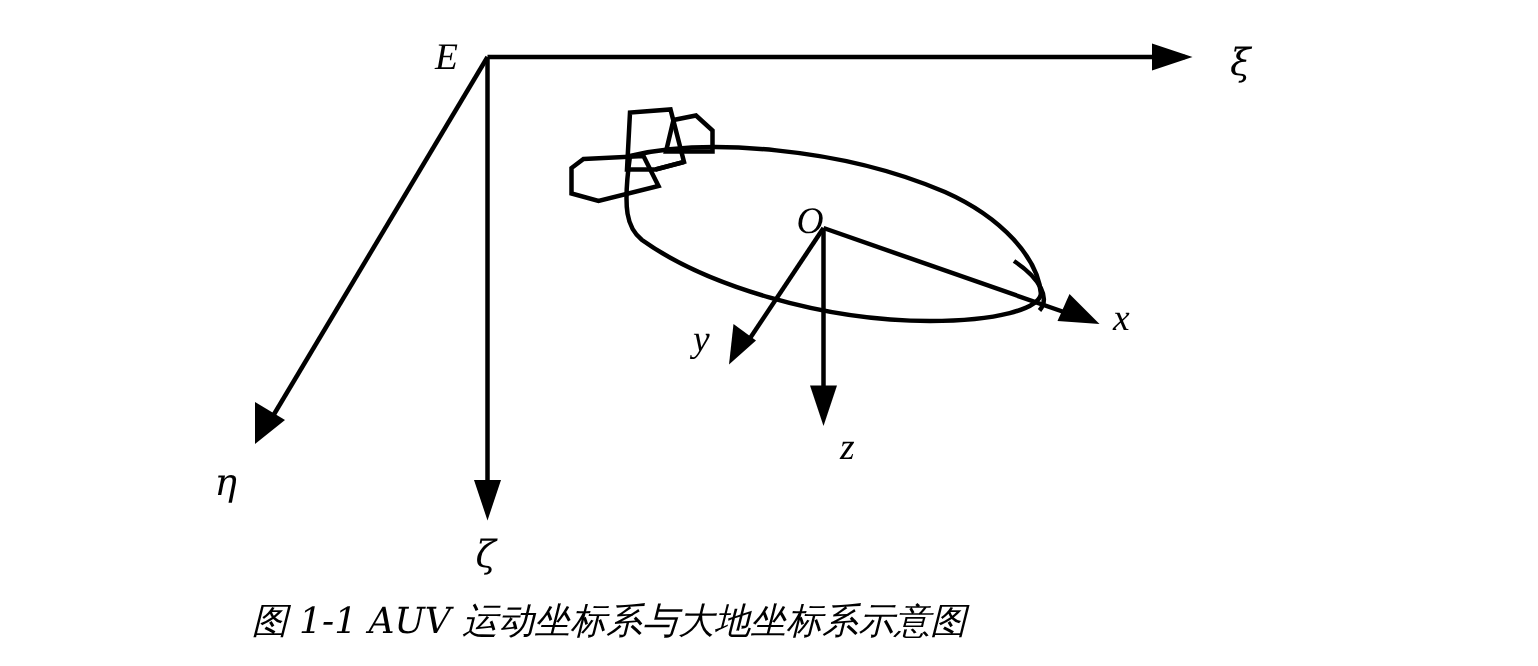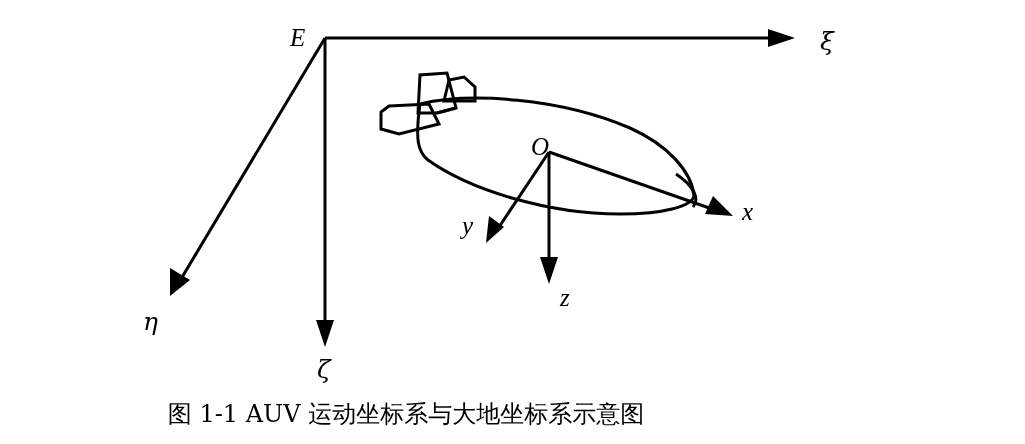--- a/index.html
+++ b/index.html
@@ -62,20 +62,21 @@
     position: absolute;
     left: 0;
     top: 398px;
     width: 812px;
     text-align: center;
     font-family: "DejaVu Serif", serif;
     font-size: 24px;
     line-height: 32px;
     color: #000000;
     white-space: nowrap;
+    font-style: italic;
   }
 </style>
 </head>
 <body>
 
 <div id="figure-page">
 
   <svg id="diagram-canvas" viewBox="0 0 1025 444">
 
     <g>

